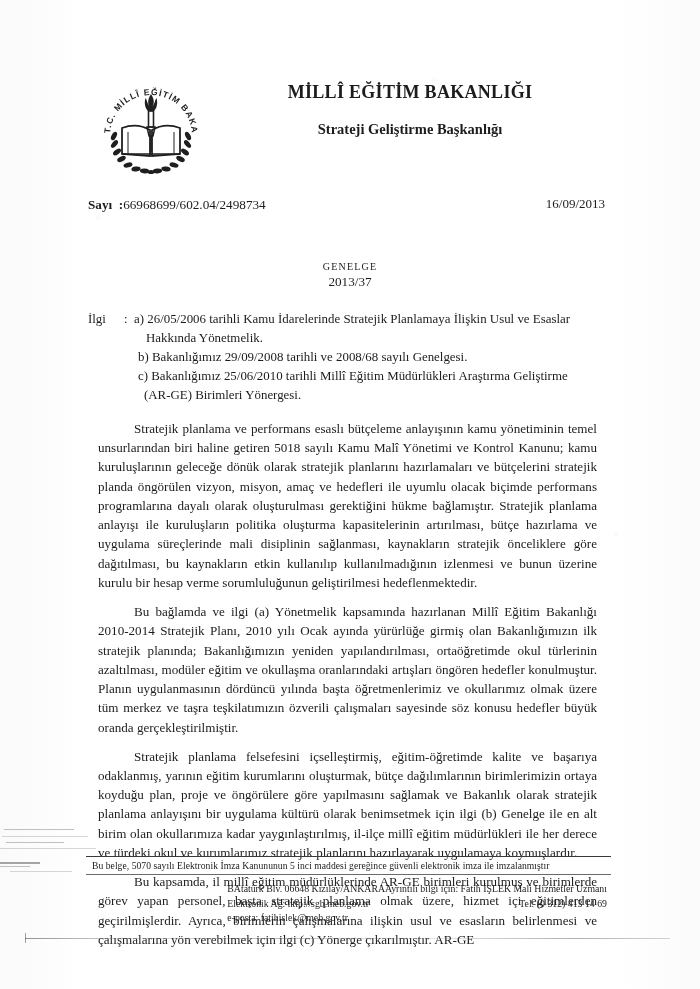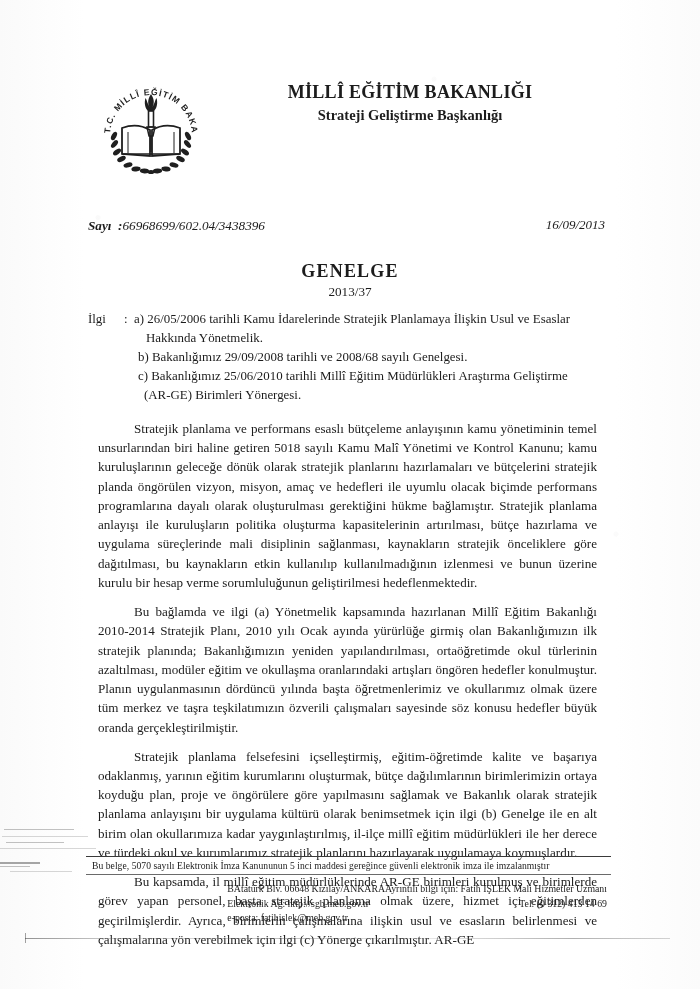--- a/index.html
+++ b/index.html
@@ -64,31 +64,30 @@
   }
   .org-name {
     font-size: 18px;
     font-weight: bold;
     letter-spacing: 0.3px;
     margin-top: 1px;
   }
   .org-sub {
     font-size: 14.5px;
     font-weight: bold;
-    margin-top: 2px;
+    margin-top: 16px;
   }
 
   
   .meta {
     position: absolute;
-    left: 88px; top: 216px;
+    left: 88px; top: 195px;
     width: 520px;
     font-size: 13.2px;
     line-height: 1.45;
-    font-style: italic;
   }
   .meta-row {
     display: flex;
     align-items: baseline;
   }
   .meta-label {
     font-weight: bold;
     white-space: pre;
   }
   .meta-value { white-space: pre; }
@@ -100,22 +99,22 @@
   }
 
   
   .doc-title {
     position: absolute;
     left: 0; top: 261px;
     width: 700px;
     text-align: center;
   }
   .doc-title .t1 {
-    font-size: 18px;
-    font-weight: bold;
+    font-size: 10px;
+    font-weight: normal;
     letter-spacing: 1.2px;
   }
   .doc-title .t2 {
     font-size: 13.2px;
     margin-top: 2px;
   }
 
   
   .ilgi {
     position: absolute;
@@ -276,21 +275,21 @@
 
     <div class="org-block">
       <div class="org-name">MİLLÎ EĞİTİM BAKANLIĞI</div>
       <div class="org-sub">Strateji Geliştirme Başkanlığı</div>
     </div>
   </div>
 
   <div class="meta">
     <div class="meta-row">
       <span class="meta-label">Sayı  :</span>
-      <span class="meta-value">66968699/602.04/3438396</span>
+      <span class="meta-value">66968699/602.04/2498734</span>
     </div>
     <div class="meta-date">16/09/2013</div>
   </div>
 
   <div class="doc-title">
     <div class="t1">GENELGE</div>
     <div class="t2">2013/37</div>
   </div>
 
   <div class="ilgi">

